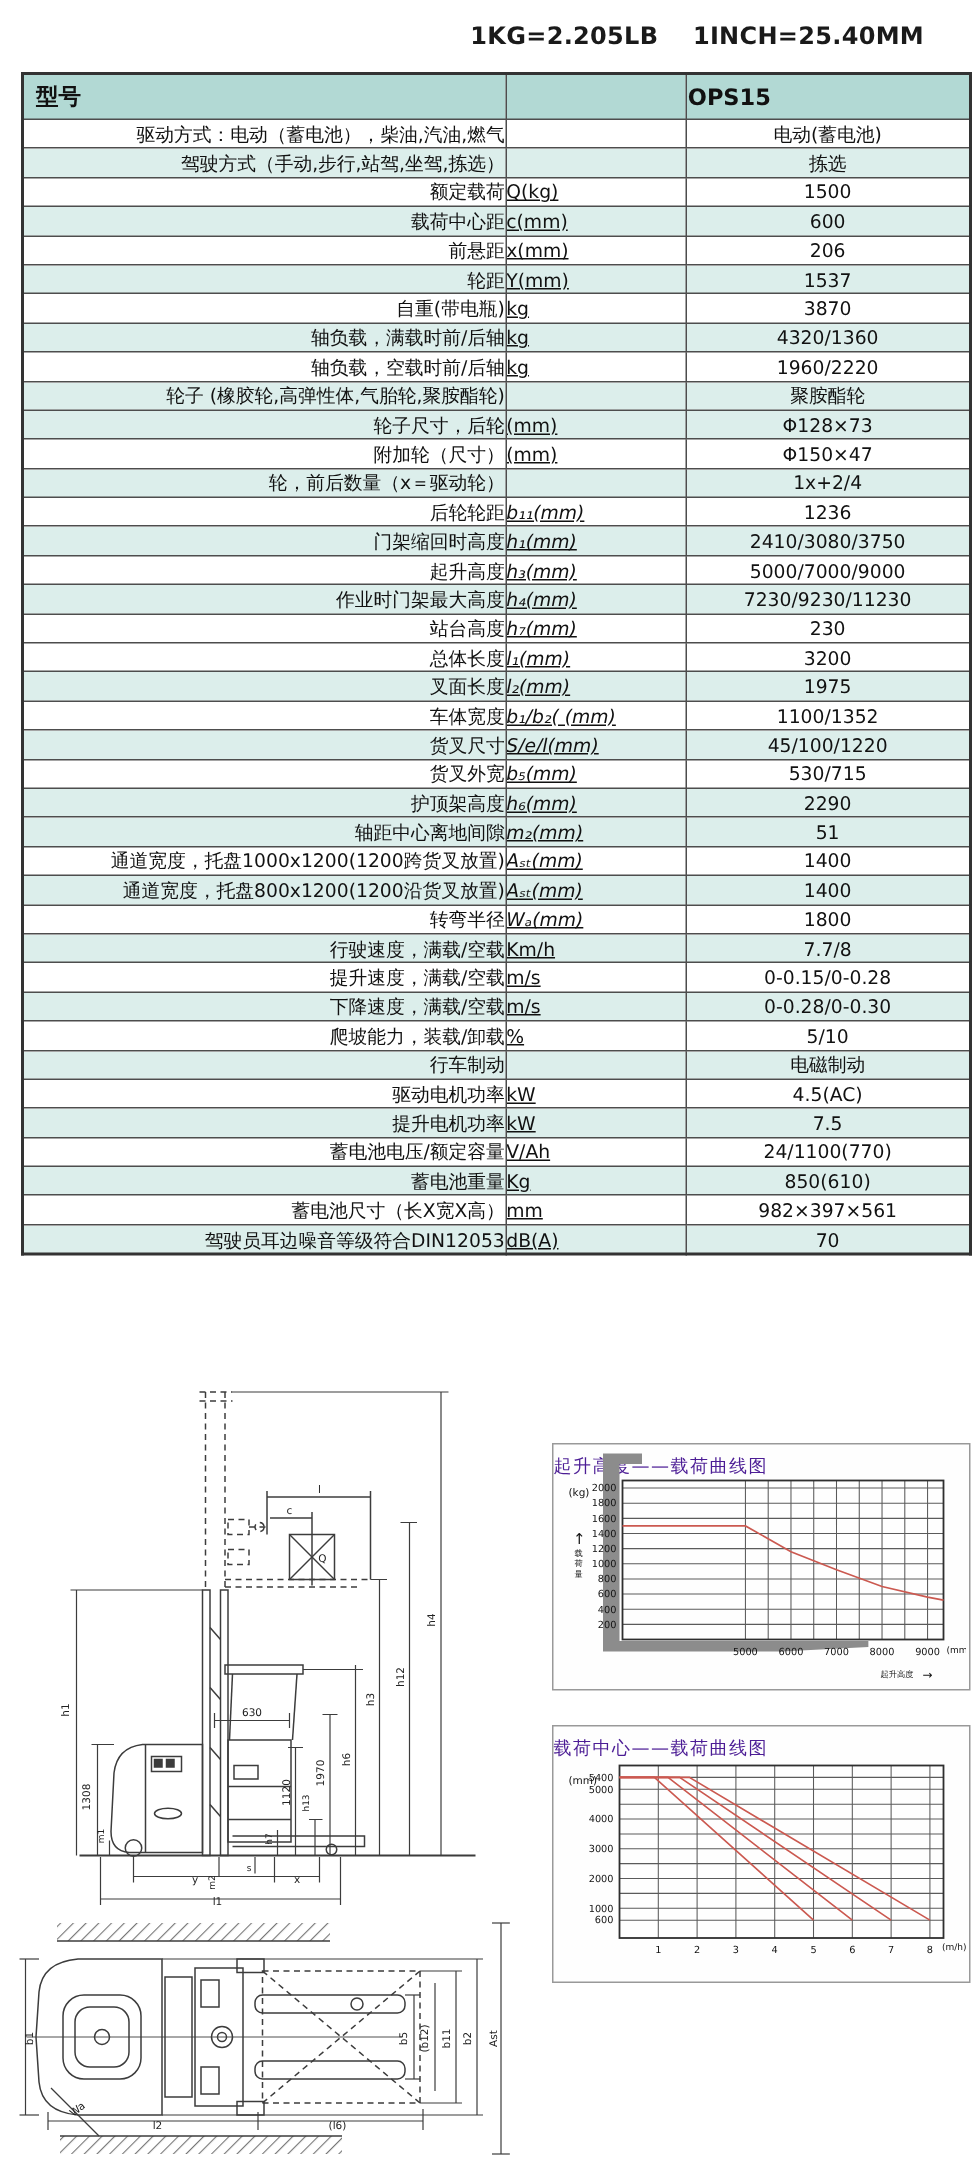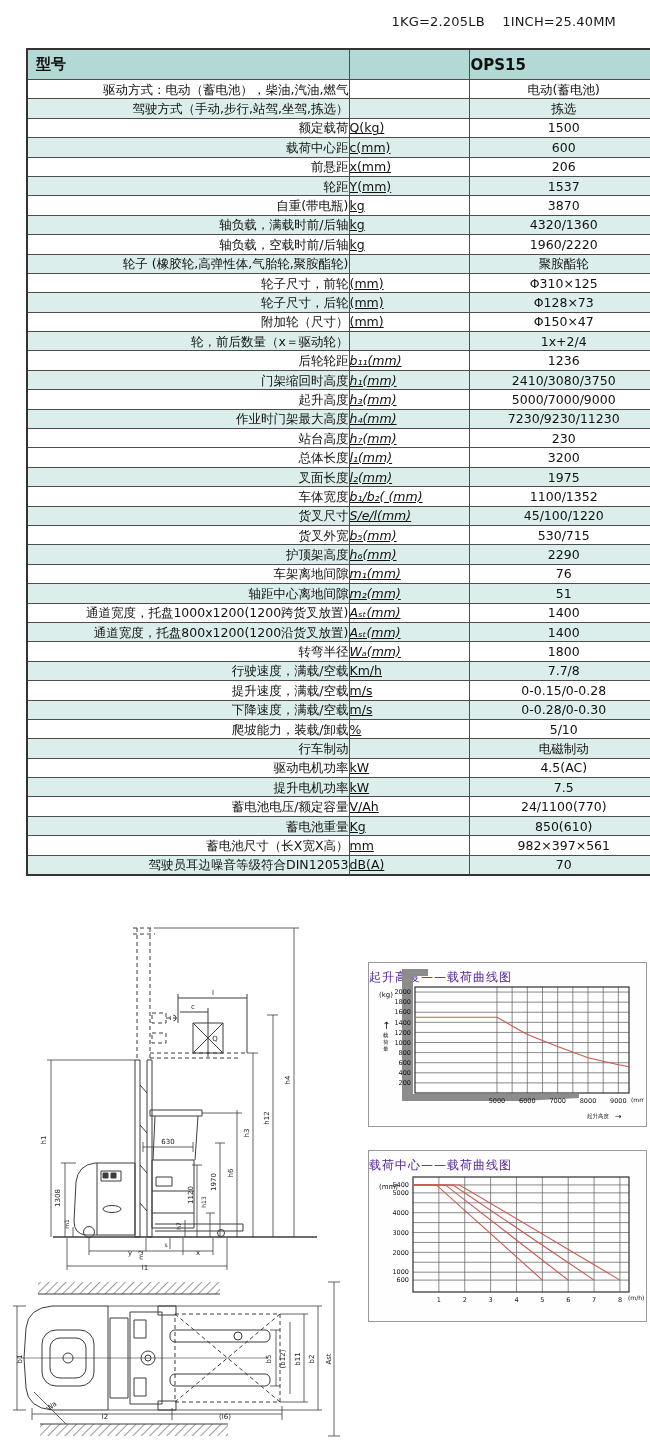--- a/index.html
+++ b/index.html
@@ -1,22 +1,22 @@
 <!DOCTYPE html>
 <html style="--hdr: #b2d9d4; --stripe: #dceeeb;"><head>
 <meta charset="utf-8">
 <style>
   html,body{margin:0;padding:0;background:#e8e8e8;}
   #page{position:relative;width:650px;height:1440px;background:#ffffff;
         font-family:"DejaVu Sans",sans-serif;color:#111;overflow:hidden;}
   
-  #conv-note{position:absolute;top:14px;right:34px;font-size:13px;font-weight:400;
+  #conv-note{position:absolute;top:14px;right:34px;font-size:16px;font-weight:700;
              letter-spacing:.2px;white-space:pre;color:#1a1a1a;}
   
-  #spec-wrap{position:absolute;left:26px;top:48px;width:582px;}
+  #spec-wrap{position:absolute;left:14px;top:48px;width:582px;}
   table.spec{border-collapse:collapse;width:632px;table-layout:fixed;
              border:2px solid #333;}
   table.spec th,table.spec td{border:1px solid #4d4d4d;overflow:hidden;
              white-space:nowrap;}
   table.spec th{height:27px;background:var(--hdr);font-size:15px;font-weight:bold;}
   th.h1c{text-align:left;padding-left:8px;}
   th.h3c{text-align:left;}
   table.spec td{height:18.4px;font-size:12.5px;line-height:17px;padding:0;}
   td.c1{text-align:right;padding-left:6px;}
   td.c2{text-align:left;padding-left:18px;font-size:12.5px;text-decoration:underline;}
@@ -97,25 +97,20 @@
           <tr>
             <td class="c1">轴负载，空载时前/后轴</td>
             <td class="c2">kg</td>
             <td class="c3">1960/2220</td>
           </tr>
           <tr class="stripe">
             <td class="c1">轮子 (橡胶轮,高弹性体,气胎轮,聚胺酯轮)</td>
             <td class="c2"></td>
             <td class="c3">聚胺酯轮</td>
           </tr>
-          <tr>
-            <td class="c1">轮子尺寸，前轮</td>
-            <td class="c2">(mm)</td>
-            <td class="c3">Φ310×125</td>
-          </tr>
           <tr class="stripe">
             <td class="c1">轮子尺寸，后轮</td>
             <td class="c2">(mm)</td>
             <td class="c3">Φ128×73</td>
           </tr>
           <tr>
             <td class="c1">附加轮（尺寸）</td>
             <td class="c2">(mm)</td>
             <td class="c3">Φ150×47</td>
           </tr>
@@ -171,25 +166,20 @@
           </tr>
           <tr>
             <td class="c1">货叉外宽</td>
             <td class="c2 ital">b₅(mm)</td>
             <td class="c3">530/715</td>
           </tr>
           <tr class="stripe">
             <td class="c1">护顶架高度</td>
             <td class="c2 ital">h₆(mm)</td>
             <td class="c3">2290</td>
-          </tr>
-          <tr>
-            <td class="c1">车架离地间隙</td>
-            <td class="c2 ital">m₁(mm)</td>
-            <td class="c3">76</td>
           </tr>
           <tr class="stripe">
             <td class="c1">轴距中心离地间隙</td>
             <td class="c2 ital">m₂(mm)</td>
             <td class="c3">51</td>
           </tr>
           <tr>
             <td class="c1">通道宽度，托盘1000x1200(1200跨货叉放置)</td>
             <td class="c2 ital">Aₛₜ(mm)</td>
             <td class="c3">1400</td>

